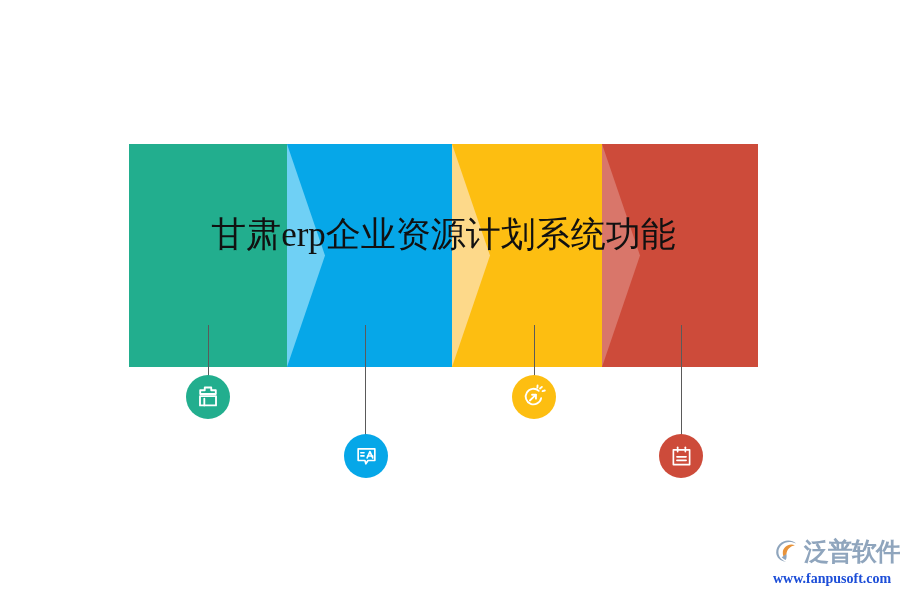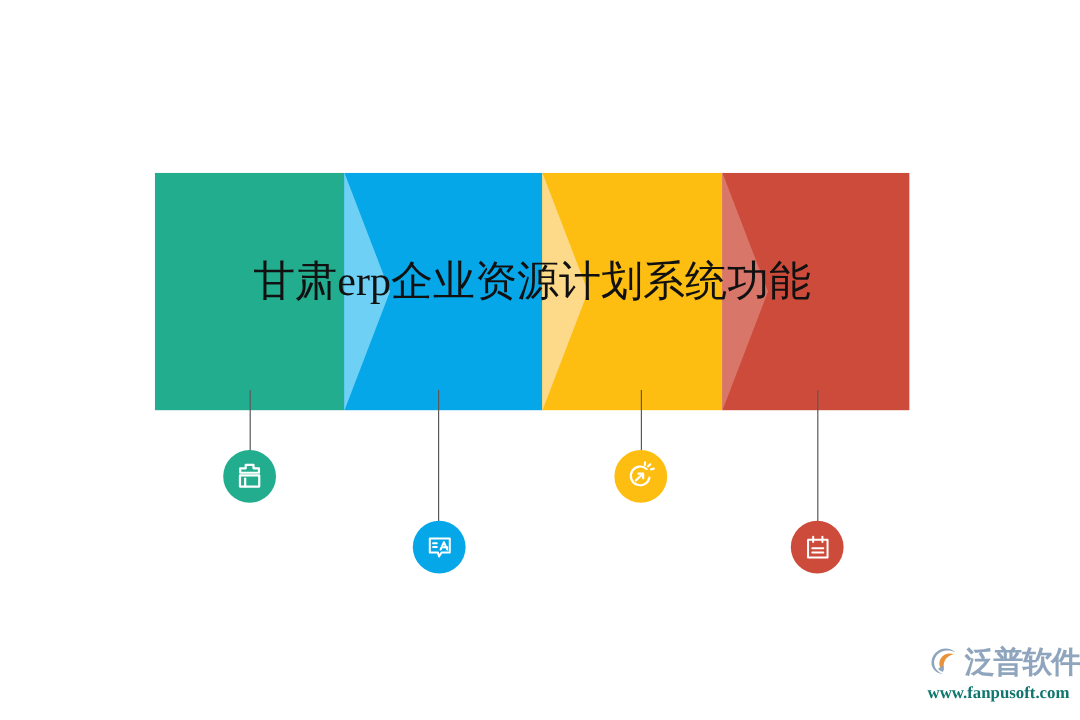--- a/index.html
+++ b/index.html
@@ -9,21 +9,21 @@
     font-family:"Liberation Sans", sans-serif;
     overflow:hidden;
     position:relative;
   }
   #stage{position:absolute;left:0;top:0;width:900px;height:600px;}
 
   
   .banner{
     position:absolute;
     left:129px; top:144px;
-    width:629px; height:198px;
+    width:629px; height:223px;
   }
   .banner svg{display:block;width:100%;height:100%;}
 
   .banner-title{
     position:absolute;
     left:0; top:0; width:629px; height:181px;
     display:flex; align-items:center; justify-content:center;
     font-family:"Liberation Serif","DejaVu Serif",serif;
     font-size:35px;
     line-height:1;
@@ -66,21 +66,21 @@
     font-weight:bold;
     color:#8fa5bd;
     line-height:30px;
     white-space:nowrap;
     letter-spacing:-1px;
   }
   .logo-url{
     font-family:"Liberation Serif","DejaVu Serif",serif;
     font-size:14px;
     font-weight:bold;
-    color:#0f766e;
+    color:#1d4ed8;
     line-height:16px;
     white-space:nowrap;
     margin-top:1px;
     letter-spacing:0px;
   }
 </style>
 </head>
 <body>
 
 <div id="stage">

